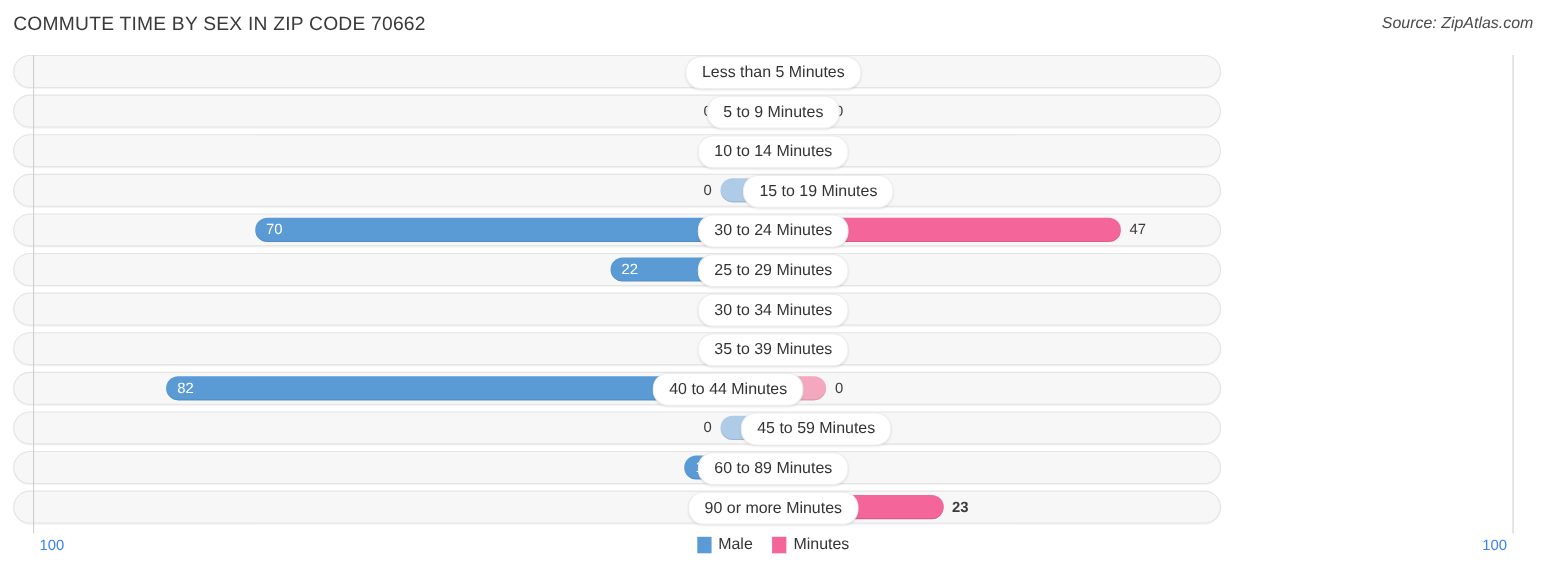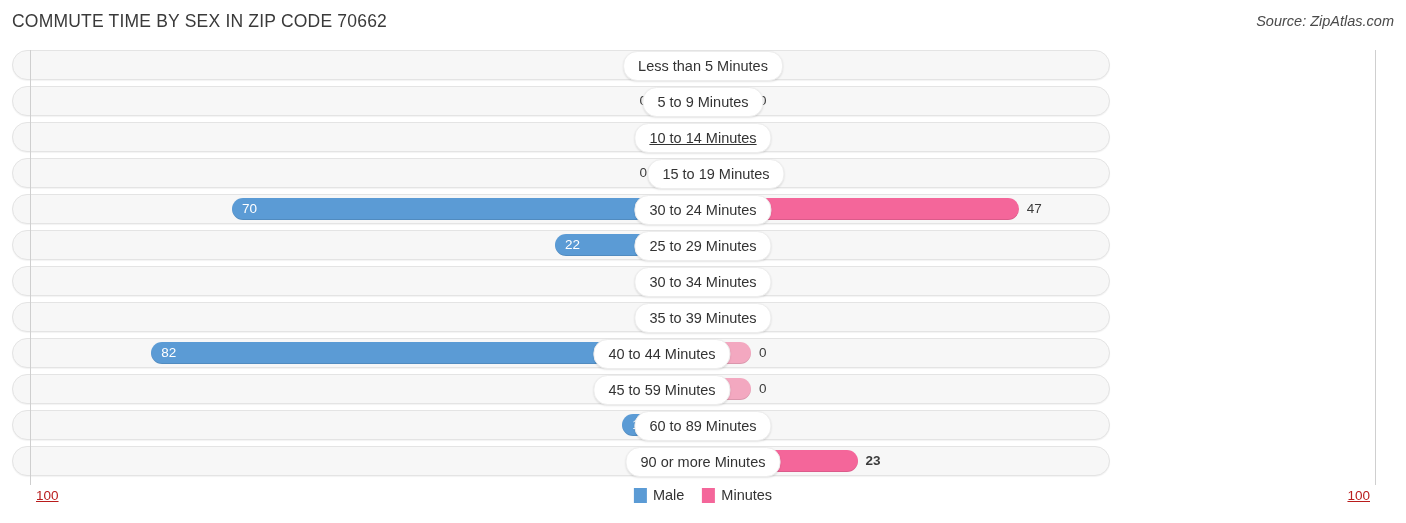--- a/index.html
+++ b/index.html
@@ -140,22 +140,21 @@
     position: absolute;
     left: 0;
     top: 485px;
     width: 1406px;
     height: 38px;
   }
   .axis-end {
     position: absolute;
     top: 3px;
     font-size: 13.5px;
-    color: #b91c1c;
-    text-decoration: underline;
+    color: #3b82f6;
   }
   .axis-end-left  { left: 36px; }
   .axis-end-right { right: 36px; }
 
   .legend {
     position: absolute;
     left: 50%;
     top: 2px;
     transform: translateX(-50%);
     display: flex;
@@ -205,29 +204,29 @@
         <div class="val val-male" style="left: 609px; width: 38px;">0</div>
         <div class="val val-female" style="left: 759px;">0</div>
         <div class="pill" style="left: 703px;">5 to 9 Minutes</div>
       </div>
       <div class="row">
         <div class="track"></div>
         <div class="bar bar-male" style="left: 655px; width: 48px; background: rgb(174, 203, 232);"></div>
         <div class="bar bar-female" style="left: 703px; width: 48px; background: rgb(243, 168, 192);"></div>
         <div class="val val-male" style="left: 609px; width: 38px;">0</div>
         <div class="val val-female" style="left: 759px;">0</div>
-        <div class="pill" style="left: 703px; text-decoration: underline;">10 to 14 Minutes</div>
-      </div>
-      <div class="row">
-        <div class="track"></div>
-        <div class="bar bar-male" style="left: 655px; width: 48px; background: rgb(174, 203, 232);"></div>
-        <div class="bar bar-female" style="left: 703px; width: 48px; background: rgb(243, 168, 192);"></div>
-        <div class="val val-male" style="left: 609px; width: 38px;">0</div>
-        <div class="val val-female" style="left: 759px;">0</div>
-        <div class="pill" style="left: 716px;">15 to 19 Minutes</div>
+        <div class="pill" style="left: 703px;">10 to 14 Minutes</div>
+      </div>
+      <div class="row">
+        <div class="track"></div>
+        <div class="bar bar-male" style="left: 655px; width: 48px; background: rgb(174, 203, 232);"></div>
+        <div class="bar bar-female" style="left: 703px; width: 48px; background: rgb(243, 168, 192);"></div>
+        <div class="val val-male" style="left: 609px; width: 38px;">0</div>
+        <div class="val val-female" style="left: 759px;">0</div>
+        <div class="pill" style="left: 744px;">15 to 19 Minutes</div>
       </div>
       <div class="row">
         <div class="track"></div>
         <div class="bar bar-male" style="left: 231.9px; width: 471.1px; background: rgb(91, 155, 213);"></div>
         <div class="bar bar-female" style="left: 703px; width: 315.84px; background: rgb(244, 102, 154);"></div>
         <div class="val val-male val-in" style="left: 241.9px; text-align: left;">70</div>
         <div class="val val-female" style="left: 1026.84px;">47</div>
         <div class="pill" style="left: 703px;">30 to 24 Minutes</div>
       </div>
       <div class="row">
@@ -261,21 +260,21 @@
         <div class="val val-male val-in" style="left: 161.14px; text-align: left;">82</div>
         <div class="val val-female" style="left: 759px;">0</div>
         <div class="pill" style="left: 662px;">40 to 44 Minutes</div>
       </div>
       <div class="row">
         <div class="track"></div>
         <div class="bar bar-male" style="left: 655px; width: 48px; background: rgb(174, 203, 232);"></div>
         <div class="bar bar-female" style="left: 703px; width: 48px; background: rgb(243, 168, 192);"></div>
         <div class="val val-male" style="left: 609px; width: 38px;">0</div>
         <div class="val val-female" style="left: 759px;">0</div>
-        <div class="pill" style="left: 662px;">45 to 59 Minutes</div>
+        <div class="pill" style="left: 742px;">45 to 59 Minutes</div>
       </div>
       <div class="row">
         <div class="track"></div>
         <div class="bar bar-male" style="left: 622.24px; width: 80.76px; background: rgb(91, 155, 213);"></div>
         <div class="bar bar-female" style="left: 703px; width: 48px; background: rgb(243, 168, 192);"></div>
         <div class="val val-male val-in" style="left: 632.24px; text-align: left;">12</div>
         <div class="val val-female" style="left: 759px;">0</div>
         <div class="pill" style="left: 703px;">60 to 89 Minutes</div>
       </div>
       <div class="row">

